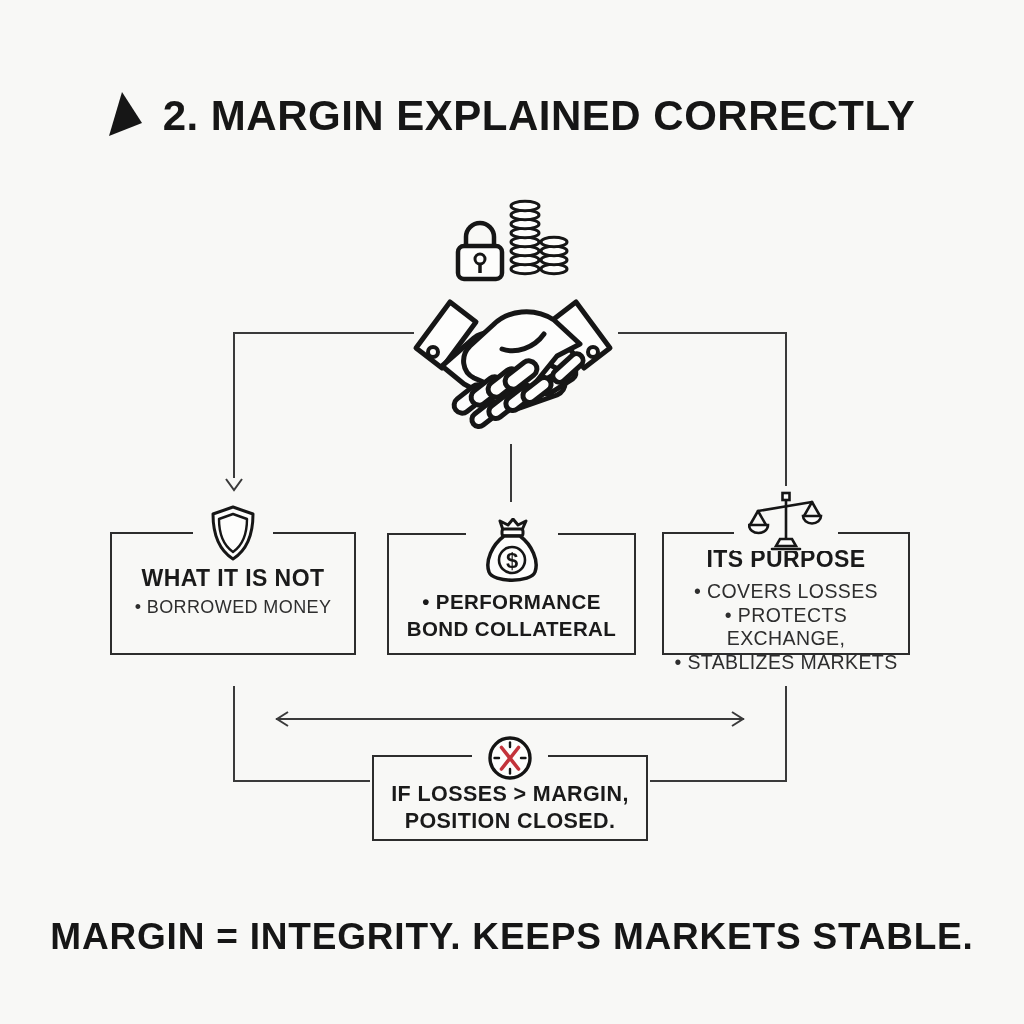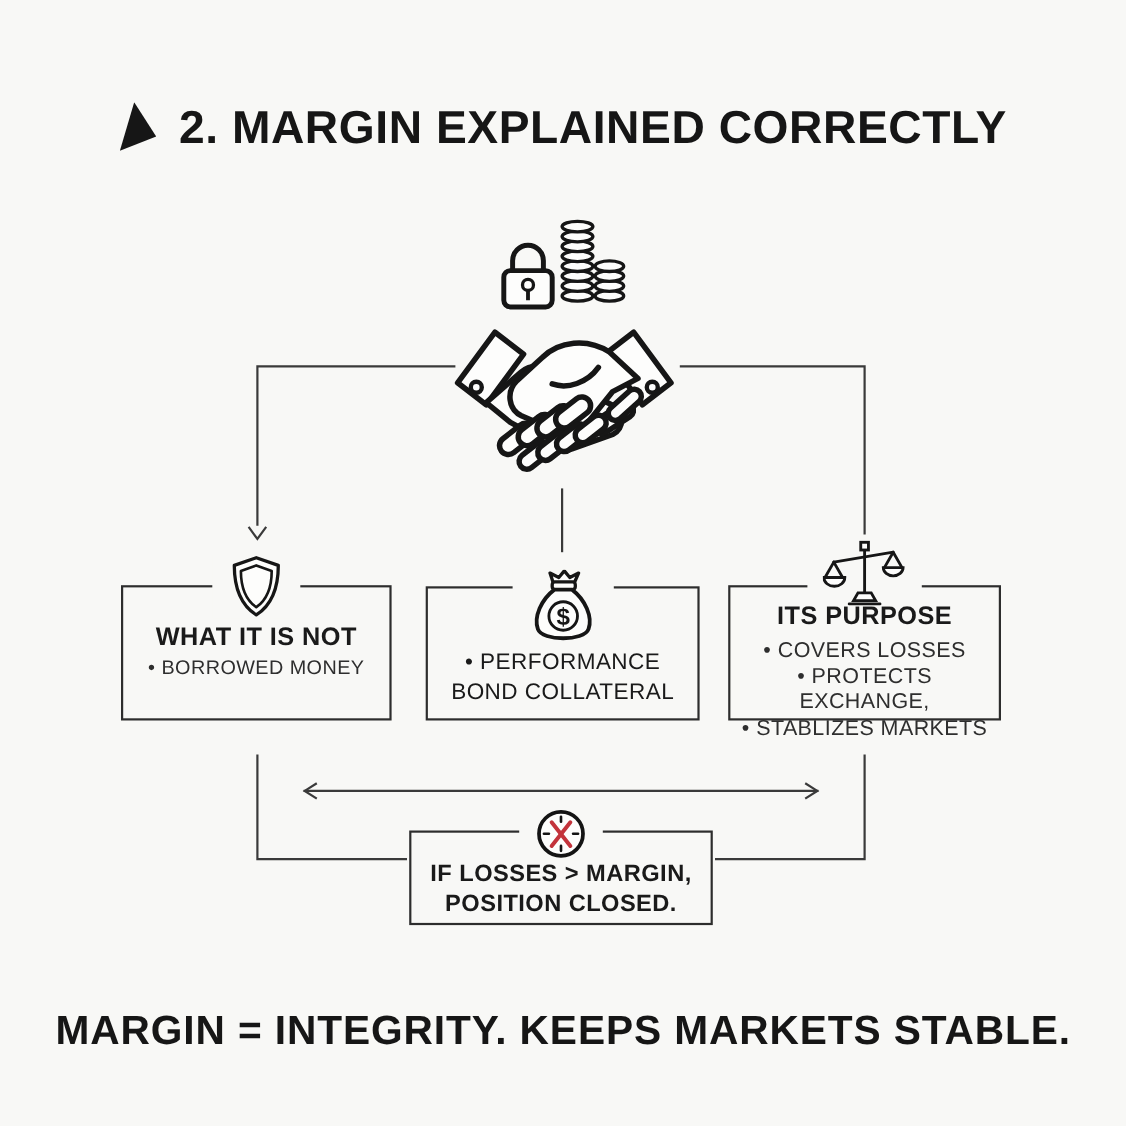--- a/index.html
+++ b/index.html
@@ -15,21 +15,21 @@
     position:relative;
     width:1024px;height:1024px;
     background:var(--bg);
     font-family:"Liberation Sans","DejaVu Sans",sans-serif;
     color:var(--ink);
     overflow:hidden;
     margin:0 auto;
   }
   .title-row{
     position:absolute;top:92px;left:0;right:0;
-    display:flex;justify-content:center;align-items:center;gap:20px;
+    display:flex;justify-content:center;align-items:flex-start;gap:20px;
   }
   .title-row h1{
     font-size:42px;font-weight:700;letter-spacing:0.5px;color:#161616;
     white-space:nowrap;
   }
   .connectors{position:absolute;inset:0;pointer-events:none;}
   .icon-group{position:absolute;}
   .box{
     position:absolute;
     border:2px solid var(--border);
@@ -37,21 +37,21 @@
     text-align:center;
   }
   .box-chip{
     position:absolute;left:50%;transform:translateX(-50%);
     background:var(--bg);
     padding:0 14px;
     display:flex;align-items:flex-start;justify-content:center;
   }
   .node-title{font-size:23px;font-weight:700;letter-spacing:0.4px;color:#1a1a1a;}
   .bullet{font-size:20px;font-weight:400;letter-spacing:0.4px;color:#2e2e2e;line-height:24px;}
-  .bullet.bold{font-weight:400;color:#1a1a1a;}
+  .bullet.bold{font-weight:700;color:#1a1a1a;}
   #box-left{left:110px;top:532px;width:246px;height:123px;padding-top:31px;}
   #box-left .box-chip{top:-30px;}
   #box-left .bullet{margin-top:3px;font-size:18px;}
   #box-mid{left:387px;top:533px;width:249px;height:122px;padding-top:53px;}
   #box-mid .box-chip{top:-17px;}
   #box-mid .bullet{font-size:20.5px;line-height:27px;padding:0 10px;}
   #box-right{left:662px;top:532px;width:248px;height:123px;padding-top:12px;}
   #box-right .box-chip{top:-45px;}
   #box-right .node-title{margin-bottom:7px;}
   #box-right .bullet{font-size:19.5px;line-height:23.5px;}

